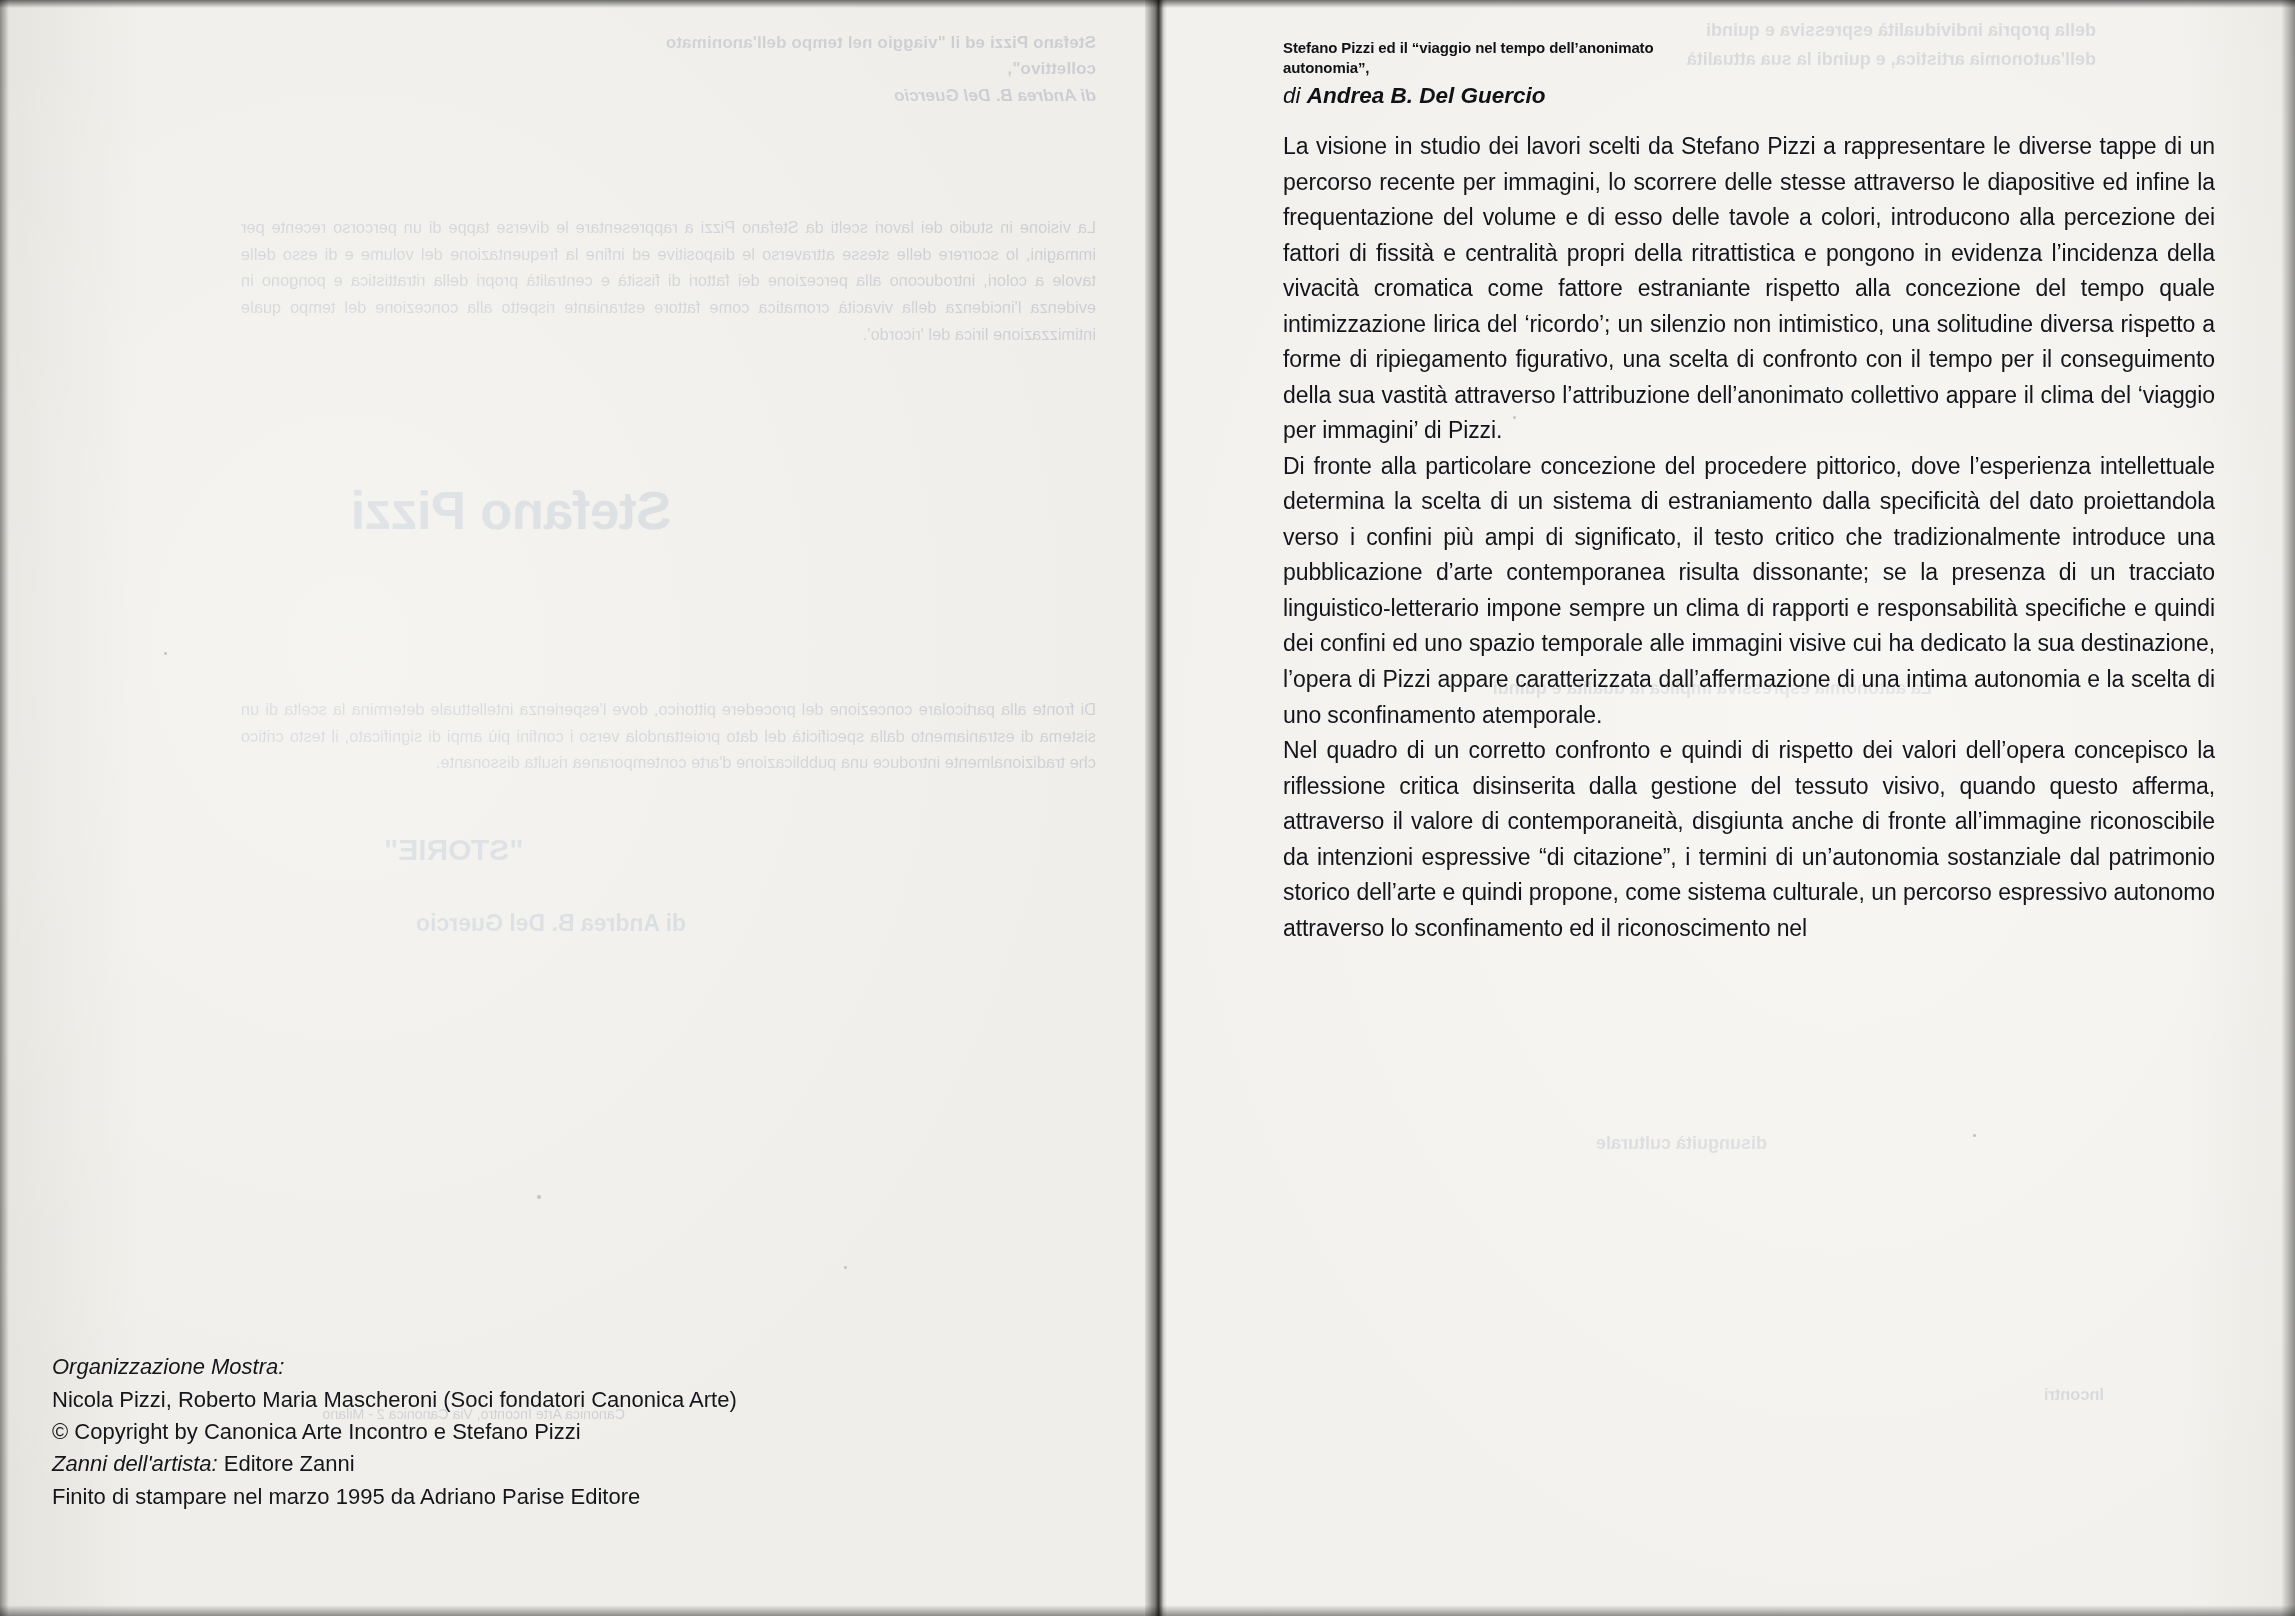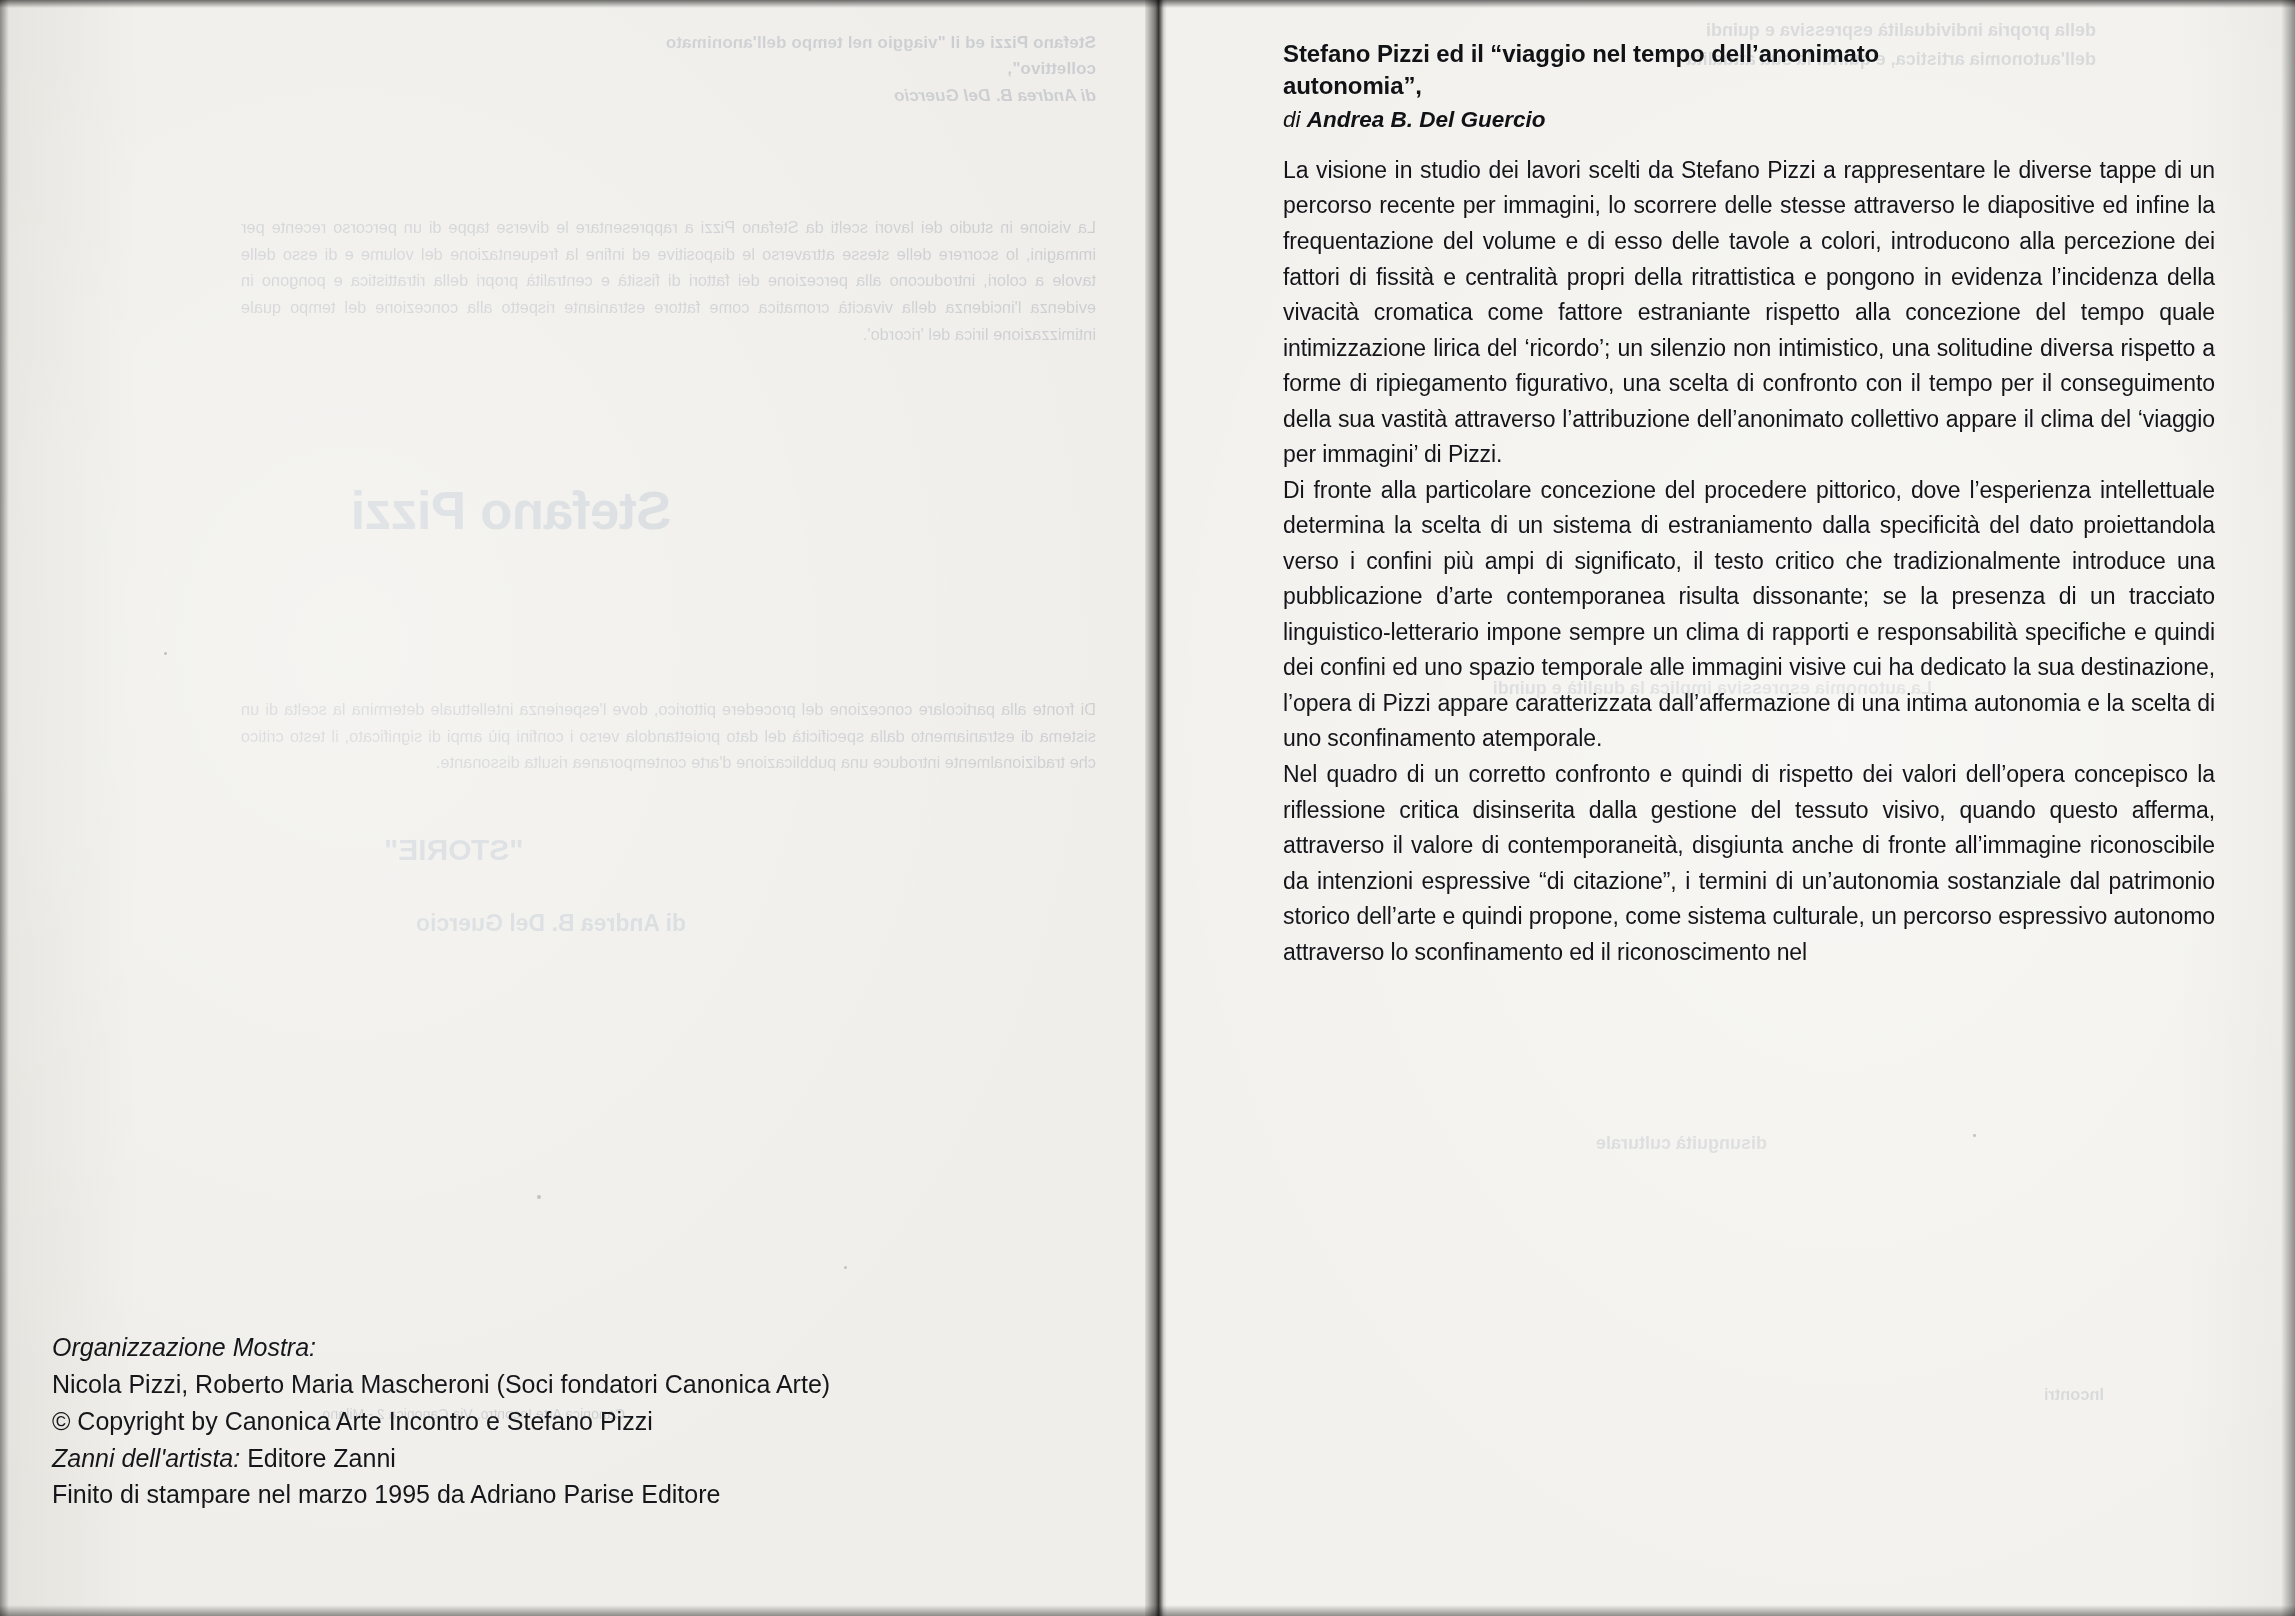--- a/index.html
+++ b/index.html
@@ -150,21 +150,21 @@
     user-select: none;
   }
 
   
   .colophon {
     position: absolute;
     left: 52px;
     bottom: 104px;
     width: 1041px;
     color: #15161a;
-    font-size: 25px;
+    font-size: 22px;
     line-height: 1.47;
     z-index: 3;
   }
   .colophon .line { white-space: nowrap; }
   .colophon .it { font-style: italic; }
 
   
   .page-right {
     position: relative;
     flex: 1;
@@ -184,21 +184,21 @@
   }
   .right-inner {
     position: absolute;
     left: 121px;
     top: 38px;
     width: 932px;
     z-index: 3;
   }
   .article-title {
     color: #111216;
-    font-size: 24px;
+    font-size: 15px;
     font-weight: bold;
     line-height: 1.33;
     letter-spacing: -0.1px;
     margin: 0 0 3.3px 0;
   }
   .article-byline {
     color: #111216;
     font-size: 22.5px;
     font-style: italic;
     line-height: 1.3;

